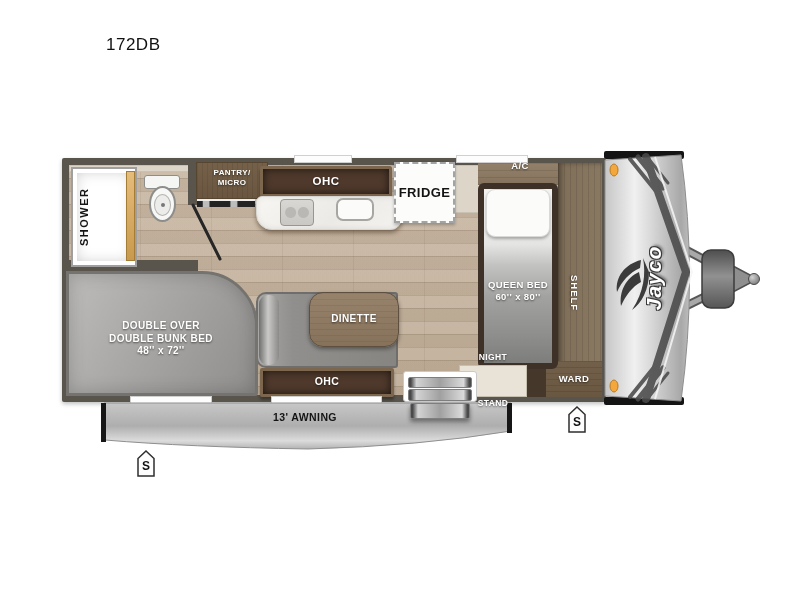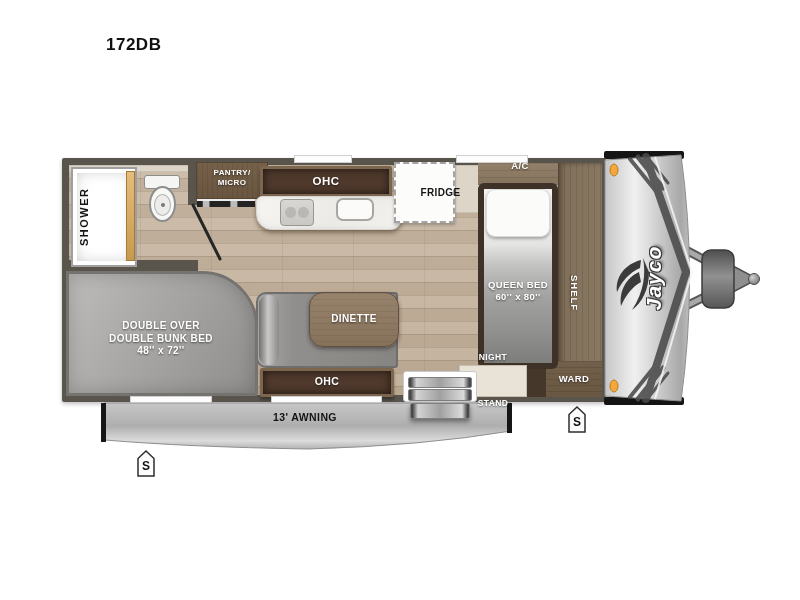--- a/index.html
+++ b/index.html
@@ -89,21 +89,21 @@
   #door-frame{left:403px;top:371px;width:74px;height:31px;background:#fff;border:1px solid #c9c9c9;border-radius:3px;}
   .step{background:linear-gradient(90deg,#4a4a4a 0 3%,#d4d4d4 12%,#a0a0a0 50%,#dadada 88%,#4a4a4a 97%);
         border-radius:2px;border:1px solid #7e7e7e;}
   #step1{left:408px;top:377px;width:64px;height:11px;}
   #step2{left:408px;top:389px;width:64px;height:12px;}
   #step3{left:410px;top:403px;width:60px;height:16px;box-shadow:0 3px 4px rgba(0,0,0,.4);}
   .window{background:#fdfdfd;border:1px solid #d0d0d0;}
   #gfx{position:absolute;left:0;top:0;width:800px;height:600px;pointer-events:none;}
   .smark{position:absolute;width:18px;height:27px;}
   
-  #title{left:106px;top:34px;width:110px;height:22px;font-size:17px;font-weight:700;color:#111;
+  #title{left:106px;top:34px;width:110px;height:22px;font-size:17px;font-weight:400;color:#111;
          letter-spacing:.5px;align-items:flex-start;}
   #shower-label{left:76px;top:172px;width:18px;height:90px;writing-mode:vertical-rl;transform:rotate(180deg);
          font-size:11px;letter-spacing:1.5px;}
   #shelf-label{left:566px;top:248px;width:17px;height:90px;writing-mode:vertical-rl;font-size:9.5px;letter-spacing:1px;}
   #jayco-text{left:612px;top:266px;width:84px;height:24px;transform:rotate(-90deg);
          font-style:italic;font-size:21px;letter-spacing:1px;color:#fff;
          text-shadow:1px 1px 0 #3a3a3a,-1px -1px 0 #3a3a3a,1px -1px 0 #3a3a3a,-1px 1px 0 #3a3a3a,2px 2px 3px rgba(0,0,0,.5);}
 </style>
 </head>
 <body>
@@ -234,21 +234,21 @@
     <text x="9" y="20" text-anchor="middle" font-family="Liberation Sans, sans-serif" font-size="12" font-weight="bold" fill="#111">S</text>
   </svg>
 
   <div class="lbl lbl-dark" id="title">172DB</div>
   <div class="lbl lbl-dark" id="shower-label">SHOWER</div>
   <div class="lbl" style="left:198px;top:166px;width:68px;height:24px;font-size:8px;">
     <span>PANTRY/</span>
     <span>MICRO</span>
   </div>
   <div class="lbl" style="left:260px;top:169px;width:132px;height:24px;font-size:11.5px;">OHC</div>
-  <div class="lbl lbl-dark" style="left:394px;top:186px;width:61px;height:14px;font-size:10px;font-weight:800;margin-left:16px;">FRIDGE</div>
+  <div class="lbl lbl-dark" style="left:394px;top:186px;width:61px;height:14px;font-size:13px;font-weight:800;">FRIDGE</div>
   <div class="lbl" style="left:494px;top:158px;width:52px;height:16px;font-size:9.5px;">A/C</div>
   <div class="lbl" style="left:480px;top:276px;width:76px;height:30px;font-size:9.5px;">
     <span>QUEEN BED</span>
     <span>60'' x 80''</span>
   </div>
   <div class="lbl" id="shelf-label">SHELF</div>
   <div class="lbl" style="left:461px;top:366px;width:64px;height:29px;font-size:8.5px;gap:35px;">
     <span>NIGHT</span>
     <span>STAND</span>
   </div>

